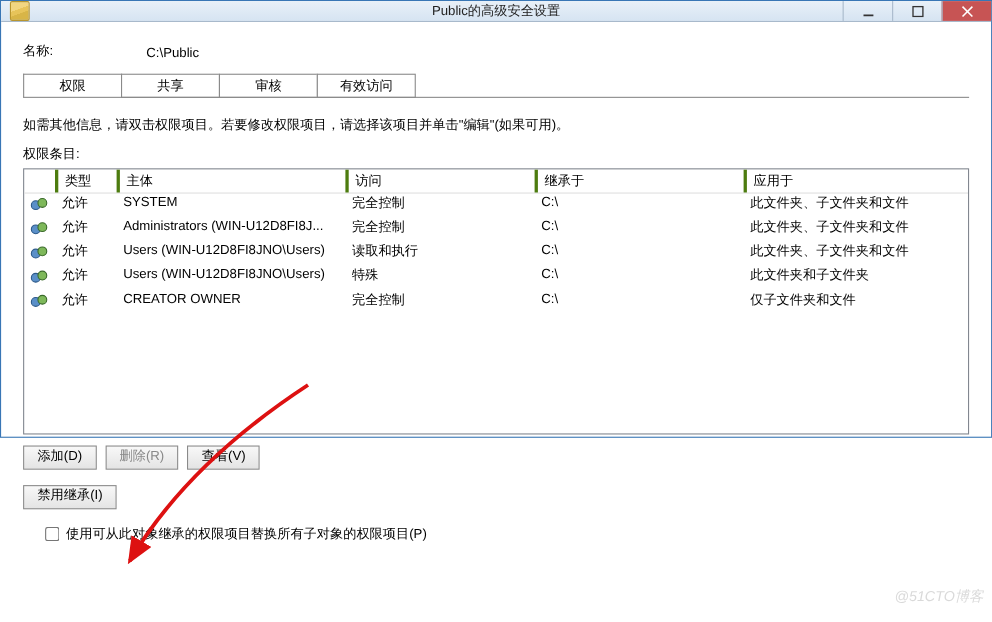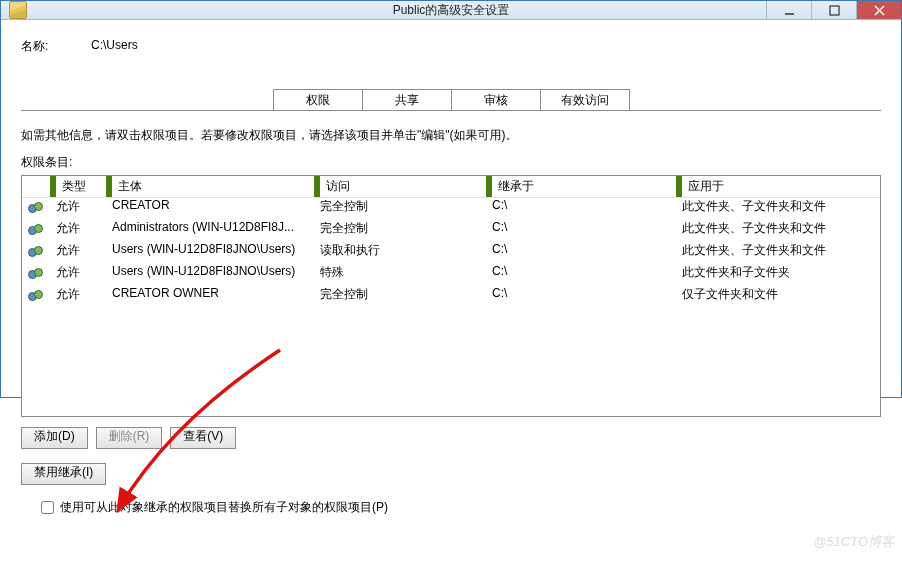--- a/index.html
+++ b/index.html
@@ -10,37 +10,37 @@
 .titlebar { height: 30px; background: linear-gradient(#e8f0f8, #d6e4f2); display: flex; align-items: center; position: relative; border-bottom: 1px solid #a8b9cb; }
 .titlebar-icon { width: 18px; height: 18px; margin-left: 8px; background: linear-gradient(160deg,#f2d680 40%,#e7c45a 41%,#e7c45a 60%,#d8b547 61%); border:1px solid #b8962f; border-radius:2px; }
 .titlebar-title { position:absolute; left:50%; transform:translateX(-50%); color:#222; font-size:12px; }
 .window-controls { margin-left:auto; display:flex; height:100%; }
 .window-controls div { width:45px; display:flex; align-items:center; justify-content:center; border-left:1px solid #a8b9cb; }
 .window-controls .close { background:#c75454; color:#fff; }
 .window-controls svg { width:11px; height:11px; }
 
 .content { flex:1; padding: 18px 20px 10px 20px; display:flex; flex-direction:column; }
 
-.row { display:flex; align-items:flex-start; margin-bottom:12px; }
+.row { display:flex; align-items:flex-end; margin-bottom:12px;gap:42px; }
 .row .label { width:70px; color:#000; }
 .row .value { color:#000; }
 .link { color:#0066cc; margin-left:10px; cursor:pointer; }
 
-.tabs { display:flex; margin-top:22px;justify-content:center; }
+.tabs { display:flex; margin-top:0; }
 .tab { width:90px; height:22px; border:1px solid #8a8a8a; display:flex; align-items:center; justify-content:center; margin-right:-1px; background:#fff; cursor:pointer; }
 .tab.active { border-bottom:1px solid #fff; background:#fff; }
 .tab-panel-border { height:1px; background:#8a8a8a; margin-top:-1px; }
 
 .hint { margin:16px 0 10px 0; color:#000; }
 .list-label { margin-bottom:4px; }
 
 .perm-list { border:1px solid #828790; height:242px; overflow:auto; background:#fff; }
 .perm-header { display:flex; height:22px; align-items:center; border-bottom:1px solid #e0e0e0; }
 .perm-header div { padding-left:6px; color:#000; }
-.perm-header div + div { border-left:6px solid #4d7c0f; height:100%; display:flex; align-items:center; }
+.perm-header div + div { border-left:3px solid #4d7c0f; height:100%; display:flex; align-items:center; }
 .col-icon { width:28px; }
 .col-type { width:56px; }
 .col-principal { width:208px; }
 .col-access { width:172px; }
 .col-inherit { width:190px; }
 .col-apply { flex:1; }
 
 .perm-row { display:flex; height:22px; }
 .perm-row div { padding-left:6px; white-space:nowrap; overflow:hidden; text-overflow:ellipsis; }
 .perm-row .col-icon { display:flex; align-items:center; justify-content:center; padding:0; }
@@ -84,21 +84,21 @@
             <line x1="10" y1="1" x2="1" y2="10" stroke="#fff" stroke-width="1.4"></line>
           </svg>
         </div>
     </div>
   </div>
 
   <div class="content">
 
     <div class="row">
       <div class="label">名称:</div>
-      <div class="value">C:\Users</div>
+      <div class="value">C:\Public</div>
     </div>
 
 
     <div class="tabs">
       <div class="tab active">权限</div>
       <div class="tab">共享</div>
       <div class="tab">审核</div>
       <div class="tab">有效访问</div>
     </div>
     <div class="tab-panel-border"></div>
@@ -114,21 +114,21 @@
         <div class="col-access">访问</div>
         <div class="col-inherit">继承于</div>
         <div class="col-apply">应用于</div>
       </div>
       <div id="perm-rows">
           <div class="perm-row">
             <div class="col-icon">
               <span class="user-icon"></span>
             </div>
             <div class="col-type">允许</div>
-            <div class="col-principal">CREATOR</div>
+            <div class="col-principal">SYSTEM</div>
             <div class="col-access">完全控制</div>
             <div class="col-inherit">C:\</div>
             <div class="col-apply">此文件夹、子文件夹和文件</div>
           </div>
           <div class="perm-row">
             <div class="col-icon">
               <span class="user-icon"></span>
             </div>
             <div class="col-type">允许</div>
             <div class="col-principal">Administrators (WIN-U12D8FI8J...</div>

